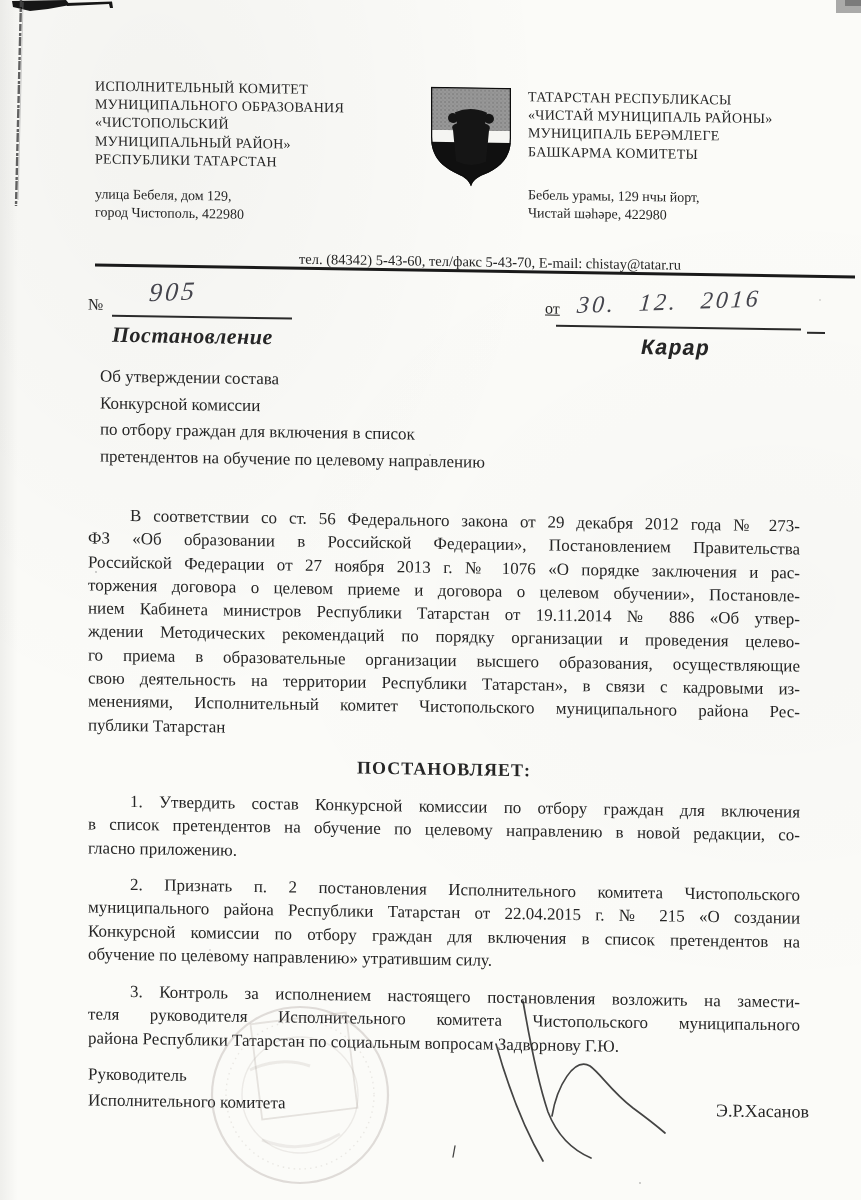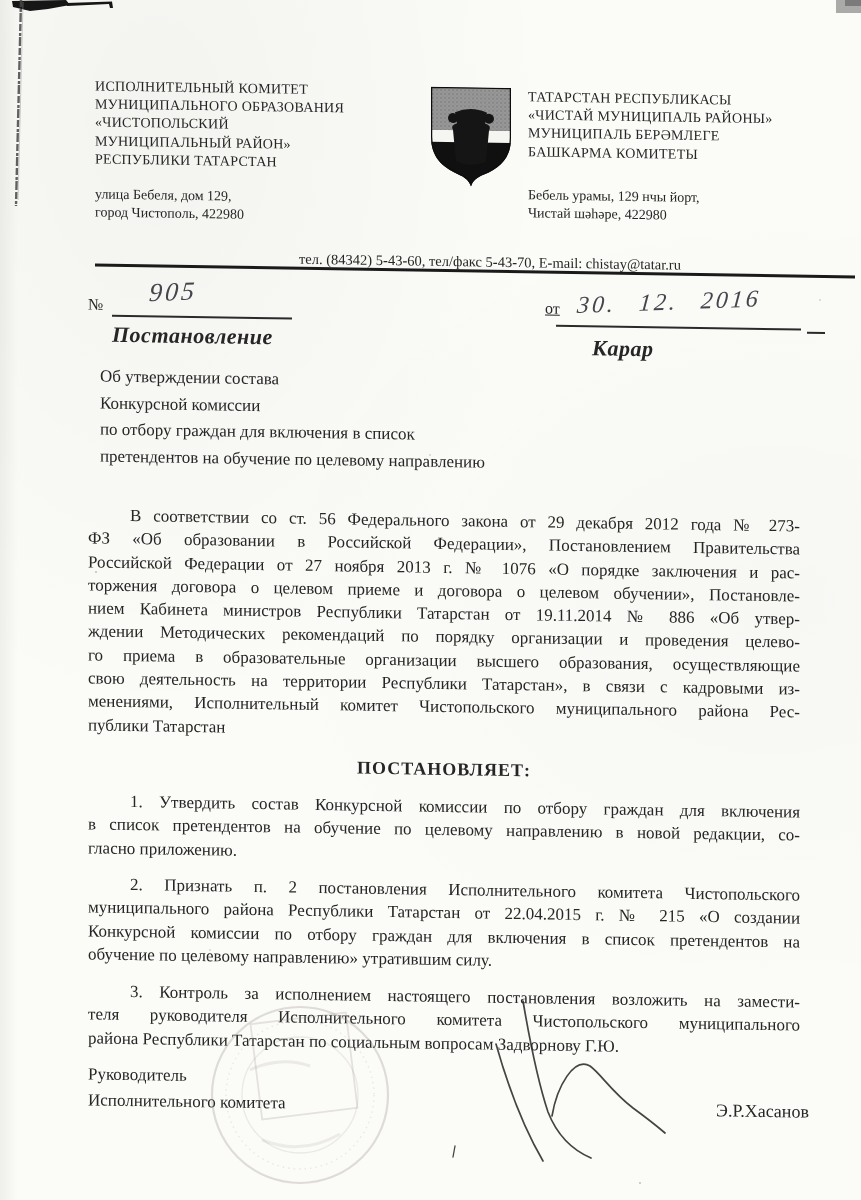--- a/index.html
+++ b/index.html
@@ -109,21 +109,21 @@
   <div class="abs reflabel" style="left:88px;top:294px;">№</div>
   <div class="abs handw" style="left:148px;top:276px;font-size:26px;">905</div>
   <div class="abs thinline" style="left:112px;top:313px;width:180px;"></div>
 
   <div class="abs reflabel" style="left:545px;top:291px;text-decoration:underline;">от</div>
   <div class="abs handw" style="left:576px;top:283px;word-spacing:14px;">30. 12. 2016</div>
   <div class="abs thinline" style="left:556px;top:316px;width:245px;"></div>
   <div class="abs thinline" style="left:807px;top:319px;width:18px;"></div>
 
   <div class="abs doctype" style="left:112px;top:320px;">Постановление</div>
-  <div class="abs doctype" style="left:592px;top:326px;">Карар</div>
+  <div class="abs doctype" style="left:641px;top:326px;font-family:Liberation Mono, monospace;">Карар</div>
 
   <div class="abs subject" style="left:100px;top:362px;">
       <div class="pline">Об утверждении состава</div>
       <div class="pline">Конкурсной комиссии</div>
       <div class="pline">по отбору граждан для включения в список</div>
       <div class="pline last">претендентов на обучение по целевому направлению</div>
     </div>
 
   <div class="abs para" style="left:88px;top:502px;">
       <div class="jline">В соответствии со ст. 56 Федерального закона от 29 декабря 2012 года № 273-</div>

